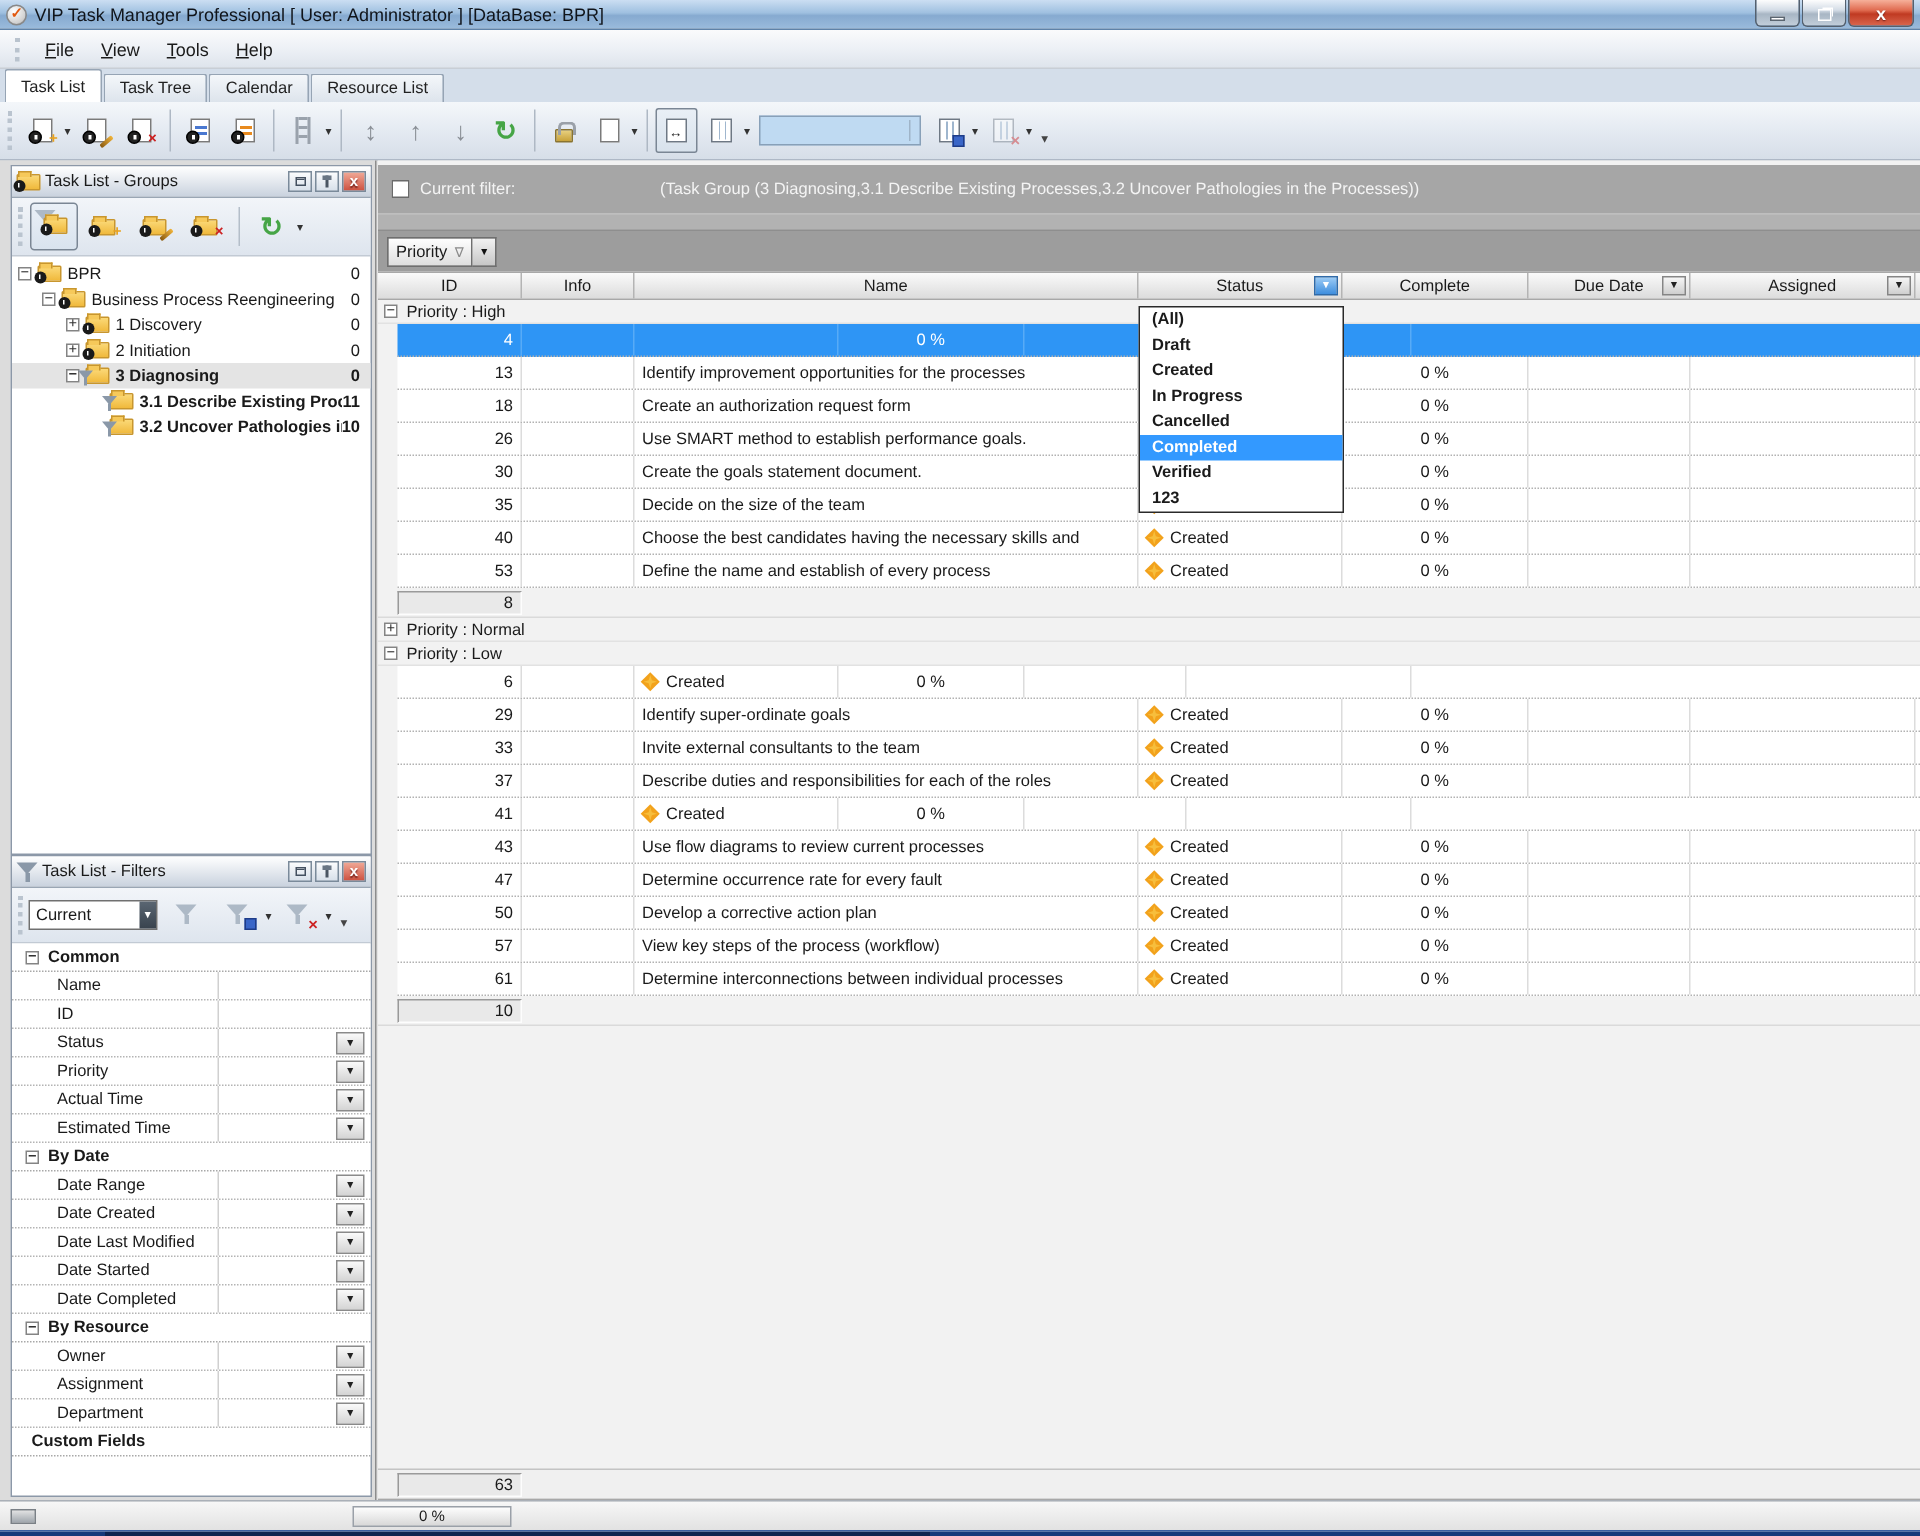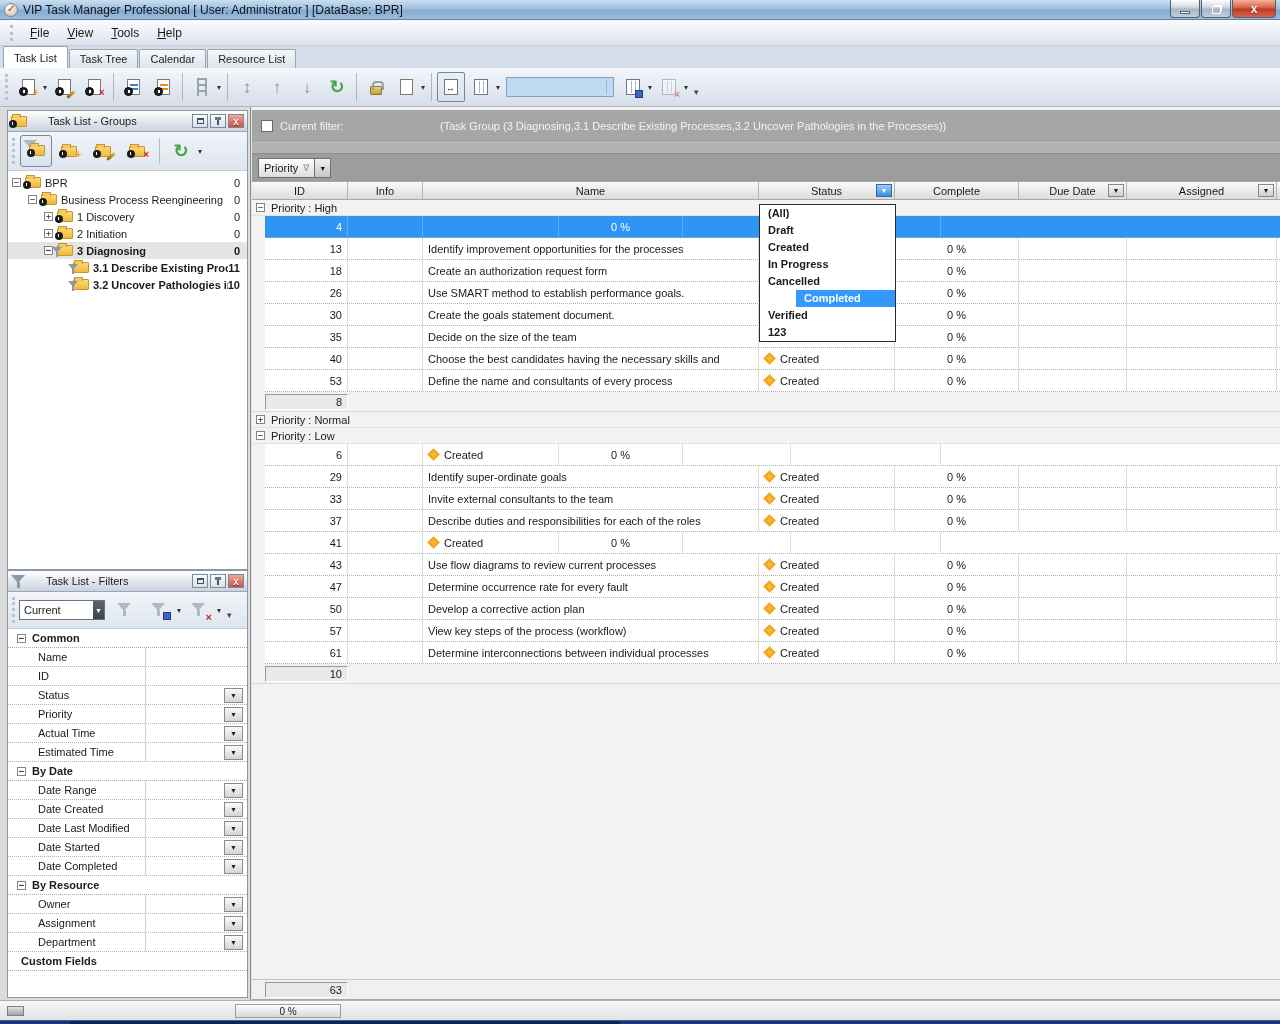--- a/index.html
+++ b/index.html
@@ -70,21 +70,21 @@
   .tool-combo::after { content:""; position:absolute; right:6px; top:2px; bottom:2px; width:1px; background:#9FB4C8; }
   .overflow-arrow { font-size:9px; color:#444; margin:10px 2px 0 4px; }
 
   
   .left-col { position:absolute; top:107px; left:0; width:251px; bottom:24px; background:#DCDCDC; border-right:1px solid #8C8C8C; }
   .panel { position:absolute; left:7px; width:241px; border:1px solid #8C98A8; background:#fff; }
   .groups-panel { top:3px; height:460px; }
   .filters-panel { top:463px; bottom:2px; }
   .panel-header { height:21px; background:linear-gradient(#FFFFFF,#C9D2DE); border-bottom:1px solid #9AA6B4;
     display:flex; align-items:center; padding:0 3px; }
-  .panel-title { flex:1; margin-left:21px; }
+  .panel-title { flex:1; margin-left:3px; }
   .ph-btn { width:16px; height:14px; border:1px solid #7A8A9A; background:linear-gradient(#FBFCFD,#D8E0EA);
     margin-left:2px; display:flex; align-items:center; justify-content:center; flex:none; position:relative; }
   .ph-btn.close { background:linear-gradient(#F0A896,#CE5240); }
   .ph-restore { width:7px; height:6px; border:1px solid #44506０; border:1px solid #445060; box-shadow:inset 0 1px 0 #445060; }
   .ph-pin { width:2px; height:8px; background:#4A5562; position:relative; }
   .ph-pin::before { content:""; position:absolute; top:0; left:-2px; width:6px; height:3px; background:#6A7684; }
   .ph-x { color:#fff; font-weight:bold; font-size:10px; text-shadow:0 1px 1px #70201A; }
   .hdr-foldericon, .foldericon { width:16px; height:11px; background:linear-gradient(#FBD978,#F0B93C); border:1px solid #C8962E;
     border-radius:1px; position:relative; flex:none; }
   .foldericon::before { content:""; position:absolute; top:-3px; left:0px; width:7px; height:3px; background:#F6C95A; border:1px solid #C8962E; border-bottom:none; }
@@ -162,21 +162,21 @@
   .star::after { content:""; position:absolute; inset:1px; background:#F7BE3C; clip-path:polygon(50% 0,62% 38%,100% 50%,62% 62%,50% 100%,38% 62%,0 50%,38% 38%); }
   .group-footer { height:20px; display:flex; align-items:center; border-bottom:1px solid #DADADA; background:#F2F2F2; flex:none; }
   .gf-box { margin-left:13px; width:83px; height:16px; background:#E9E9E9; border:1px solid; border-color:#9A9A9A #FDFDFD #FDFDFD #9A9A9A;
     display:flex; align-items:center; justify-content:flex-end; padding-right:5px; }
   .filler { flex:1; }
   .total-band { height:20px; background:#F0F0F0; border-top:1px solid #C4C4C4; display:flex; align-items:center; flex:none; }
 
   
   .status-dropdown { position:absolute; left:507px; top:4px; width:137px; background:#fff; border:1px solid #2A2A2A; z-index:20; }
   .sd-item { height:17px; line-height:17px; padding-left:8px;font-weight:bold; }
-  .sd-item.selected { background:var(--ddsel,#3399FF); color:#fff;margin-left:36px; }
+  .sd-item.selected { background:var(--ddsel,#3399FF); color:#fff; }
 
   
   .statusbar { position:absolute; left:0; right:0; top:1000px; height:20px; background:linear-gradient(#F7F7F7,#E2E2E2); border-top:1px solid #AAB0B8; }
   .sb-icon { position:absolute; left:7px; top:5px; width:17px; height:10px; background:linear-gradient(#E2E2E2,#9FA6AD); border:1px solid #7A8086; }
   .progress { position:absolute; left:235px; top:3px; width:106px; height:14px; border:1px solid #9AA0A8;
     background:linear-gradient(#FDFDFD,#D8D8D8); text-align:center; font-size:10px; line-height:13px; }
   .taskbar-strip { position:absolute; left:0; right:0; top:1020px; height:4px;
     background:linear-gradient(90deg,#17397A 0 70px,#0E2450 70px 620px,#17397A 620px 100%); border-top:1px solid #3A5EA0; }
 </style>
 </head>
@@ -748,21 +748,21 @@
         </div>
       </div>
       <div class="trow">
         <div class="cell c-id" style="width: 83px;">
           <span>53</span>
         </div>
         <div class="cell c-info" style="width: 75px;">
           <span></span>
         </div>
         <div class="cell c-name" style="width: 336px;">
-          <span>Define the name and consultants of every process</span>
+          <span>Define the name and establish of every process</span>
         </div>
         <div class="cell c-status" style="width: 136px;">
           <span class="star"></span>
           <span>Created</span>
         </div>
         <div class="cell c-complete" style="width: 124px;">
           <span>0 %</span>
         </div>
         <div class="cell c-due" style="width: 108px;">
           <span></span>

